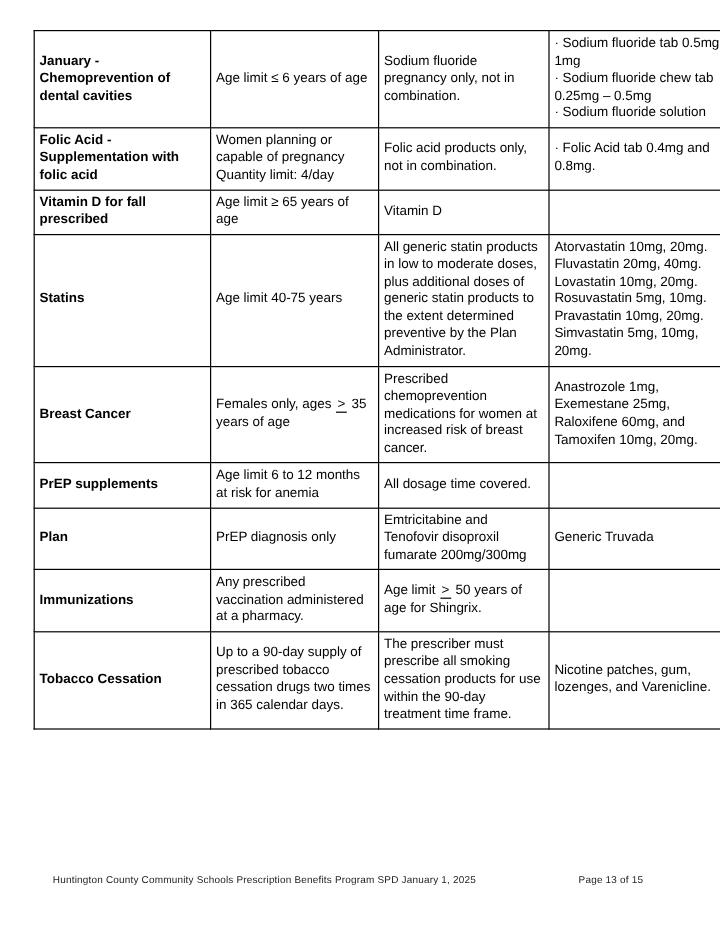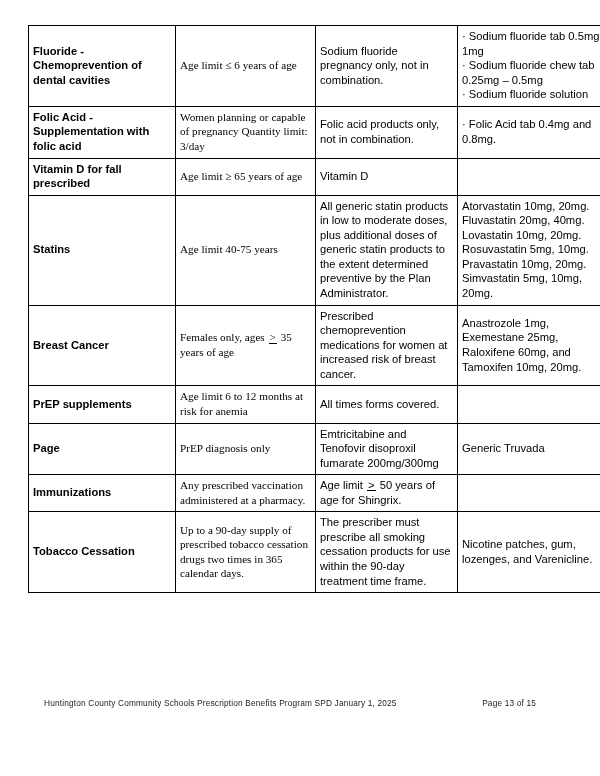--- a/index.html
+++ b/index.html
@@ -45,41 +45,41 @@
     hyphens: none;
   }
   
   table.benefits {
     border: 1.5px solid #000;
   }
   td.cat {
     font-weight: bold;
     width: 138px;
   }
-  td.crit  { width: 131px; font-family: Liberation Serif, serif; }
+  td.crit  { width: 131px; }
   td.cover { width: 133px; }
   td.prod  { width: 147px; }
 
   td.top { vertical-align: top; }
 
   .cell-line { display: block; white-space: pre-wrap; }
 
   
   .gte {
     display: inline-block;
     border-bottom: 1px solid #000;
     line-height: 0.92;
     padding: 0 1px 0 1px;
     margin: 0 1px;
   }
 
   .footer {
     position: absolute;
     left: 44px;
-    top: 698px;
+    top: 728px;
     width: 512px;
     display: flex;
     align-items: baseline;
     justify-content: space-between;
     font-size: 8.3px;
     color: #1c1c1c;
     letter-spacing: 0.02em;
   }
   .footer .left  { white-space: nowrap; }
   .footer .right { white-space: nowrap; padding-right: 20px; }
@@ -88,38 +88,38 @@
 <body>
 
 <div class="page">
 
   <div class="table-wrap">
     <table class="benefits">
       <tbody>
 
         <tr>
           <td class="cat top">
-            <span class="cell-line">Fluoride -</span>
+            <span class="cell-line">January -</span>
             <span class="cell-line">Chemoprevention of</span>
             <span class="cell-line">dental cavities</span>
           </td>
           <td class="crit">Age limit ≤ 6 years of age</td>
           <td class="cover">Sodium fluoride pregnancy only, not in combination.</td>
           <td class="prod" style="white-space:pre-wrap;">· Sodium fluoride tab 0.5mg – 1mg
 · Sodium fluoride chew tab 0.25mg – 0.5mg
 · Sodium fluoride solution</td>
         </tr>
 
         <tr>
           <td class="cat top">
             <span class="cell-line">Folic Acid -</span>
             <span class="cell-line">Supplementation with</span>
             <span class="cell-line">folic acid</span>
           </td>
-          <td class="crit top">Women planning or capable of pregnancy Quantity limit: 3/day</td>
+          <td class="crit top">Women planning or capable of pregnancy Quantity limit: 4/day</td>
           <td class="cover">Folic acid products only, not in combination.</td>
           <td class="prod">· Folic Acid tab 0.4mg and 0.8mg.</td>
         </tr>
 
         <tr>
           <td class="cat top">
             <span class="cell-line">Vitamin D for fall</span>
             <span class="cell-line">prescribed</span>
           </td>
           <td class="crit top">Age limit ≥ 65 years of age</td>
@@ -137,26 +137,26 @@
         <tr>
           <td class="cat">Breast Cancer</td>
           <td class="crit"><span>Females only, ages </span><span class="gte">&gt;</span><span> 35 years of age</span></td>
           <td class="cover top">Prescribed chemoprevention medications for women at increased risk of breast cancer.</td>
           <td class="prod top">Anastrozole 1mg, Exemestane 25mg, Raloxifene 60mg, and Tamoxifen 10mg, 20mg.</td>
         </tr>
 
         <tr>
           <td class="cat">PrEP supplements</td>
           <td class="crit top">Age limit 6 to 12 months at risk for anemia</td>
-          <td class="cover top">All times forms covered.</td>
+          <td class="cover top">All dosage time covered.</td>
           <td class="prod"></td>
         </tr>
 
         <tr>
-          <td class="cat">Page</td>
+          <td class="cat">Plan</td>
           <td class="crit">PrEP diagnosis only</td>
           <td class="cover top">Emtricitabine and Tenofovir disoproxil fumarate 200mg/300mg</td>
           <td class="prod">Generic Truvada</td>
         </tr>
 
         <tr>
           <td class="cat">Immunizations</td>
           <td class="crit top">Any prescribed vaccination administered at a pharmacy.</td>
           <td class="cover"><span>Age limit </span><span class="gte">&gt;</span><span> 50 years of age for Shingrix.</span></td>
           <td class="prod"></td>

